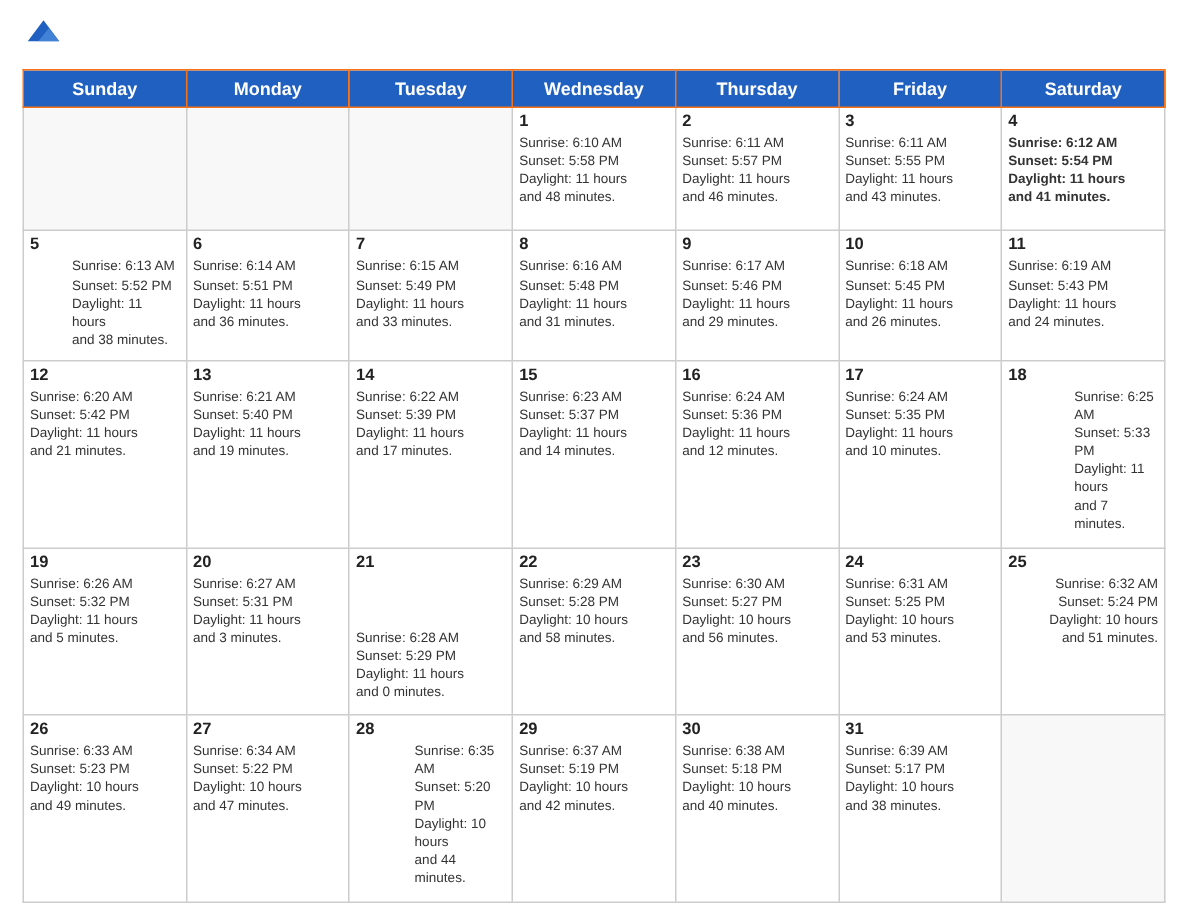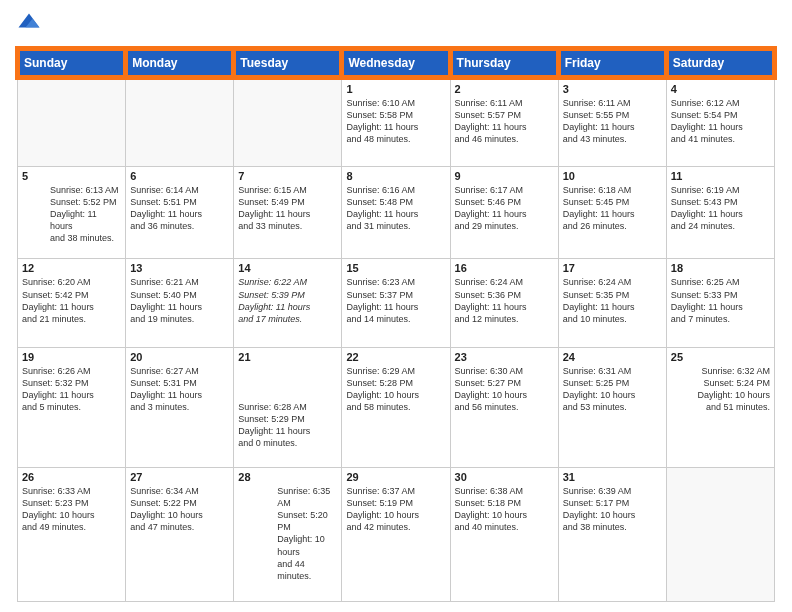--- a/index.html
+++ b/index.html
@@ -60,22 +60,22 @@
       border-collapse: collapse;
       width: 100%;
       table-layout: fixed;
     }
     .calendar th {
       background-color: #2060c0;
       color: #fff;
       font-size: 12px;
       font-weight: bold;
       padding: 5px 4px;
-      border: 5px solid #f97316;
-      text-align: left;
+      border: 1px solid #f97316;
+      text-align: center;
     }
     .calendar td {
       border: 1px solid #ccc;
       vertical-align: top;
       padding: 3px 4px;
       font-size: 9.5px;
       color: #333;
       background: #fff;
       height: 78px;
     }
@@ -149,21 +149,21 @@
           </td>
           <td>
             <span class="day-num">3</span>
             <div class="day-info" style="white-space: pre-line;">Sunrise: 6:11 AM
 Sunset: 5:55 PM
 Daylight: 11 hours
 and 43 minutes.</div>
           </td>
           <td>
             <span class="day-num">4</span>
-            <div class="day-info" style="white-space: pre-line;">Sunrise: 6:12 AM
+            <div class="day-info" style="white-space: pre-line; font-weight: bold;">Sunrise: 6:12 AM
 Sunset: 5:54 PM
 Daylight: 11 hours
 and 41 minutes.</div>
           </td>
         </tr>
         <tr>
           <td>
             <span class="day-num">5</span>
             <div class="day-info" style="white-space: pre-line; margin-left: 28px;">Sunrise: 6:13 AM
 Sunset: 5:52 PM
@@ -223,21 +223,21 @@
           </td>
           <td>
             <span class="day-num">13</span>
             <div class="day-info" style="white-space: pre-line;">Sunrise: 6:21 AM
 Sunset: 5:40 PM
 Daylight: 11 hours
 and 19 minutes.</div>
           </td>
           <td>
             <span class="day-num">14</span>
-            <div class="day-info" style="white-space: pre-line; font-style: italic;">Sunrise: 6:22 AM
+            <div class="day-info" style="white-space: pre-line;">Sunrise: 6:22 AM
 Sunset: 5:39 PM
 Daylight: 11 hours
 and 17 minutes.</div>
           </td>
           <td>
             <span class="day-num">15</span>
             <div class="day-info" style="white-space: pre-line;">Sunrise: 6:23 AM
 Sunset: 5:37 PM
 Daylight: 11 hours
 and 14 minutes.</div>
@@ -251,21 +251,21 @@
           </td>
           <td>
             <span class="day-num">17</span>
             <div class="day-info" style="white-space: pre-line;">Sunrise: 6:24 AM
 Sunset: 5:35 PM
 Daylight: 11 hours
 and 10 minutes.</div>
           </td>
           <td>
             <span class="day-num">18</span>
-            <div class="day-info" style="white-space: pre-line;">Sunrise: 6:25 AM
+            <div class="day-info" style="white-space: pre-line; margin-left: 44px;">Sunrise: 6:25 AM
 Sunset: 5:33 PM
 Daylight: 11 hours
 and 7 minutes.</div>
           </td>
         </tr>
         <tr>
           <td>
             <span class="day-num">19</span>
             <div class="day-info" style="white-space: pre-line;">Sunrise: 6:26 AM
 Sunset: 5:32 PM

